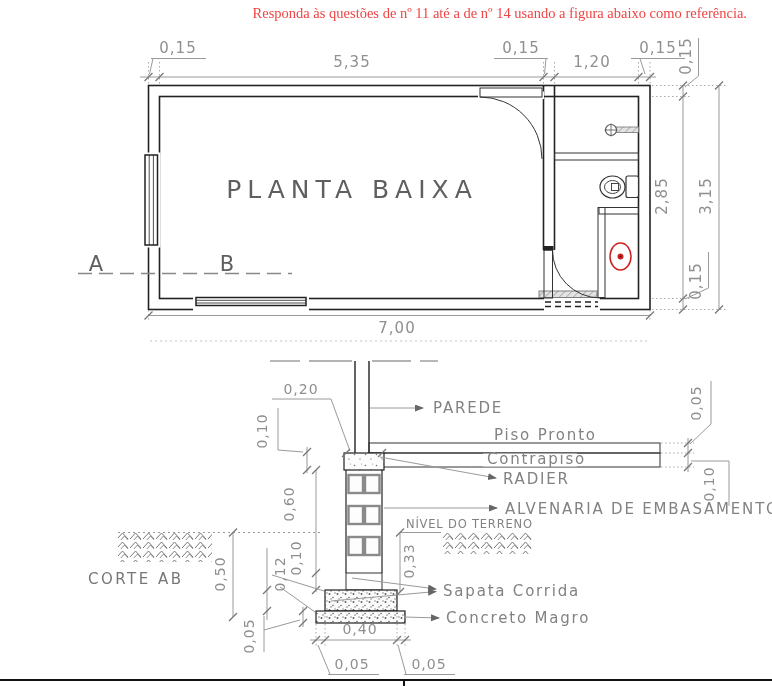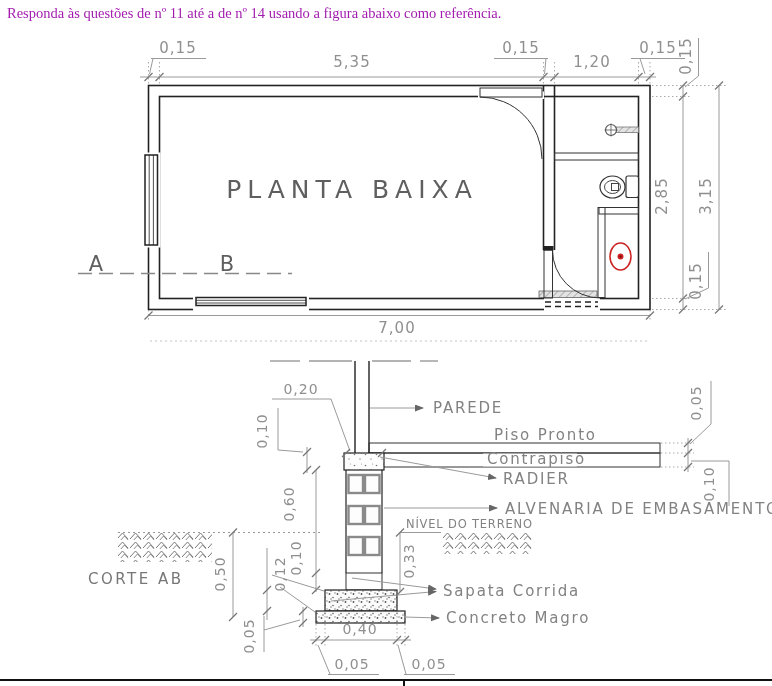--- a/index.html
+++ b/index.html
@@ -1,19 +1,19 @@
 <!DOCTYPE html>
 <html><head>
 <meta charset="utf-8">
 <style>
   html,body{margin:0;padding:0;background:#fff;}
   .page{position:relative;width:772px;height:686px;background:#fff;overflow:hidden;
         font-family:"DejaVu Sans",sans-serif;}
   .instruction{position:absolute;left:7px;top:5px;width:740px;
-        font-family:"Liberation Serif",serif;font-size:14.5px;color:#a21caf;}
+        font-family:"Liberation Serif",serif;font-size:14.5px;color:#ef4444;text-align:right;}
   svg{position:absolute;left:0;top:0;}
   svg text{font-family:"DejaVu Sans",sans-serif;fill:#8f8f8f;}
   .dimtxt{font-size:15px;letter-spacing:1px;}
   .dimtxtS{font-size:14px;letter-spacing:1px;}
   .lbl{font-size:15px;letter-spacing:1.8px;fill:#828282;}
   .lblS{font-size:11.5px;letter-spacing:0.8px;fill:#828282;}
   .title{font-size:25px;letter-spacing:6px;fill:#5f5f5f;}
   .marker{font-size:21px;fill:#5f5f5f;}
   .ctitle{font-size:15px;letter-spacing:2.5px;fill:#777;}
   .wall{stroke:#222;fill:none;stroke-width:1.6;}

